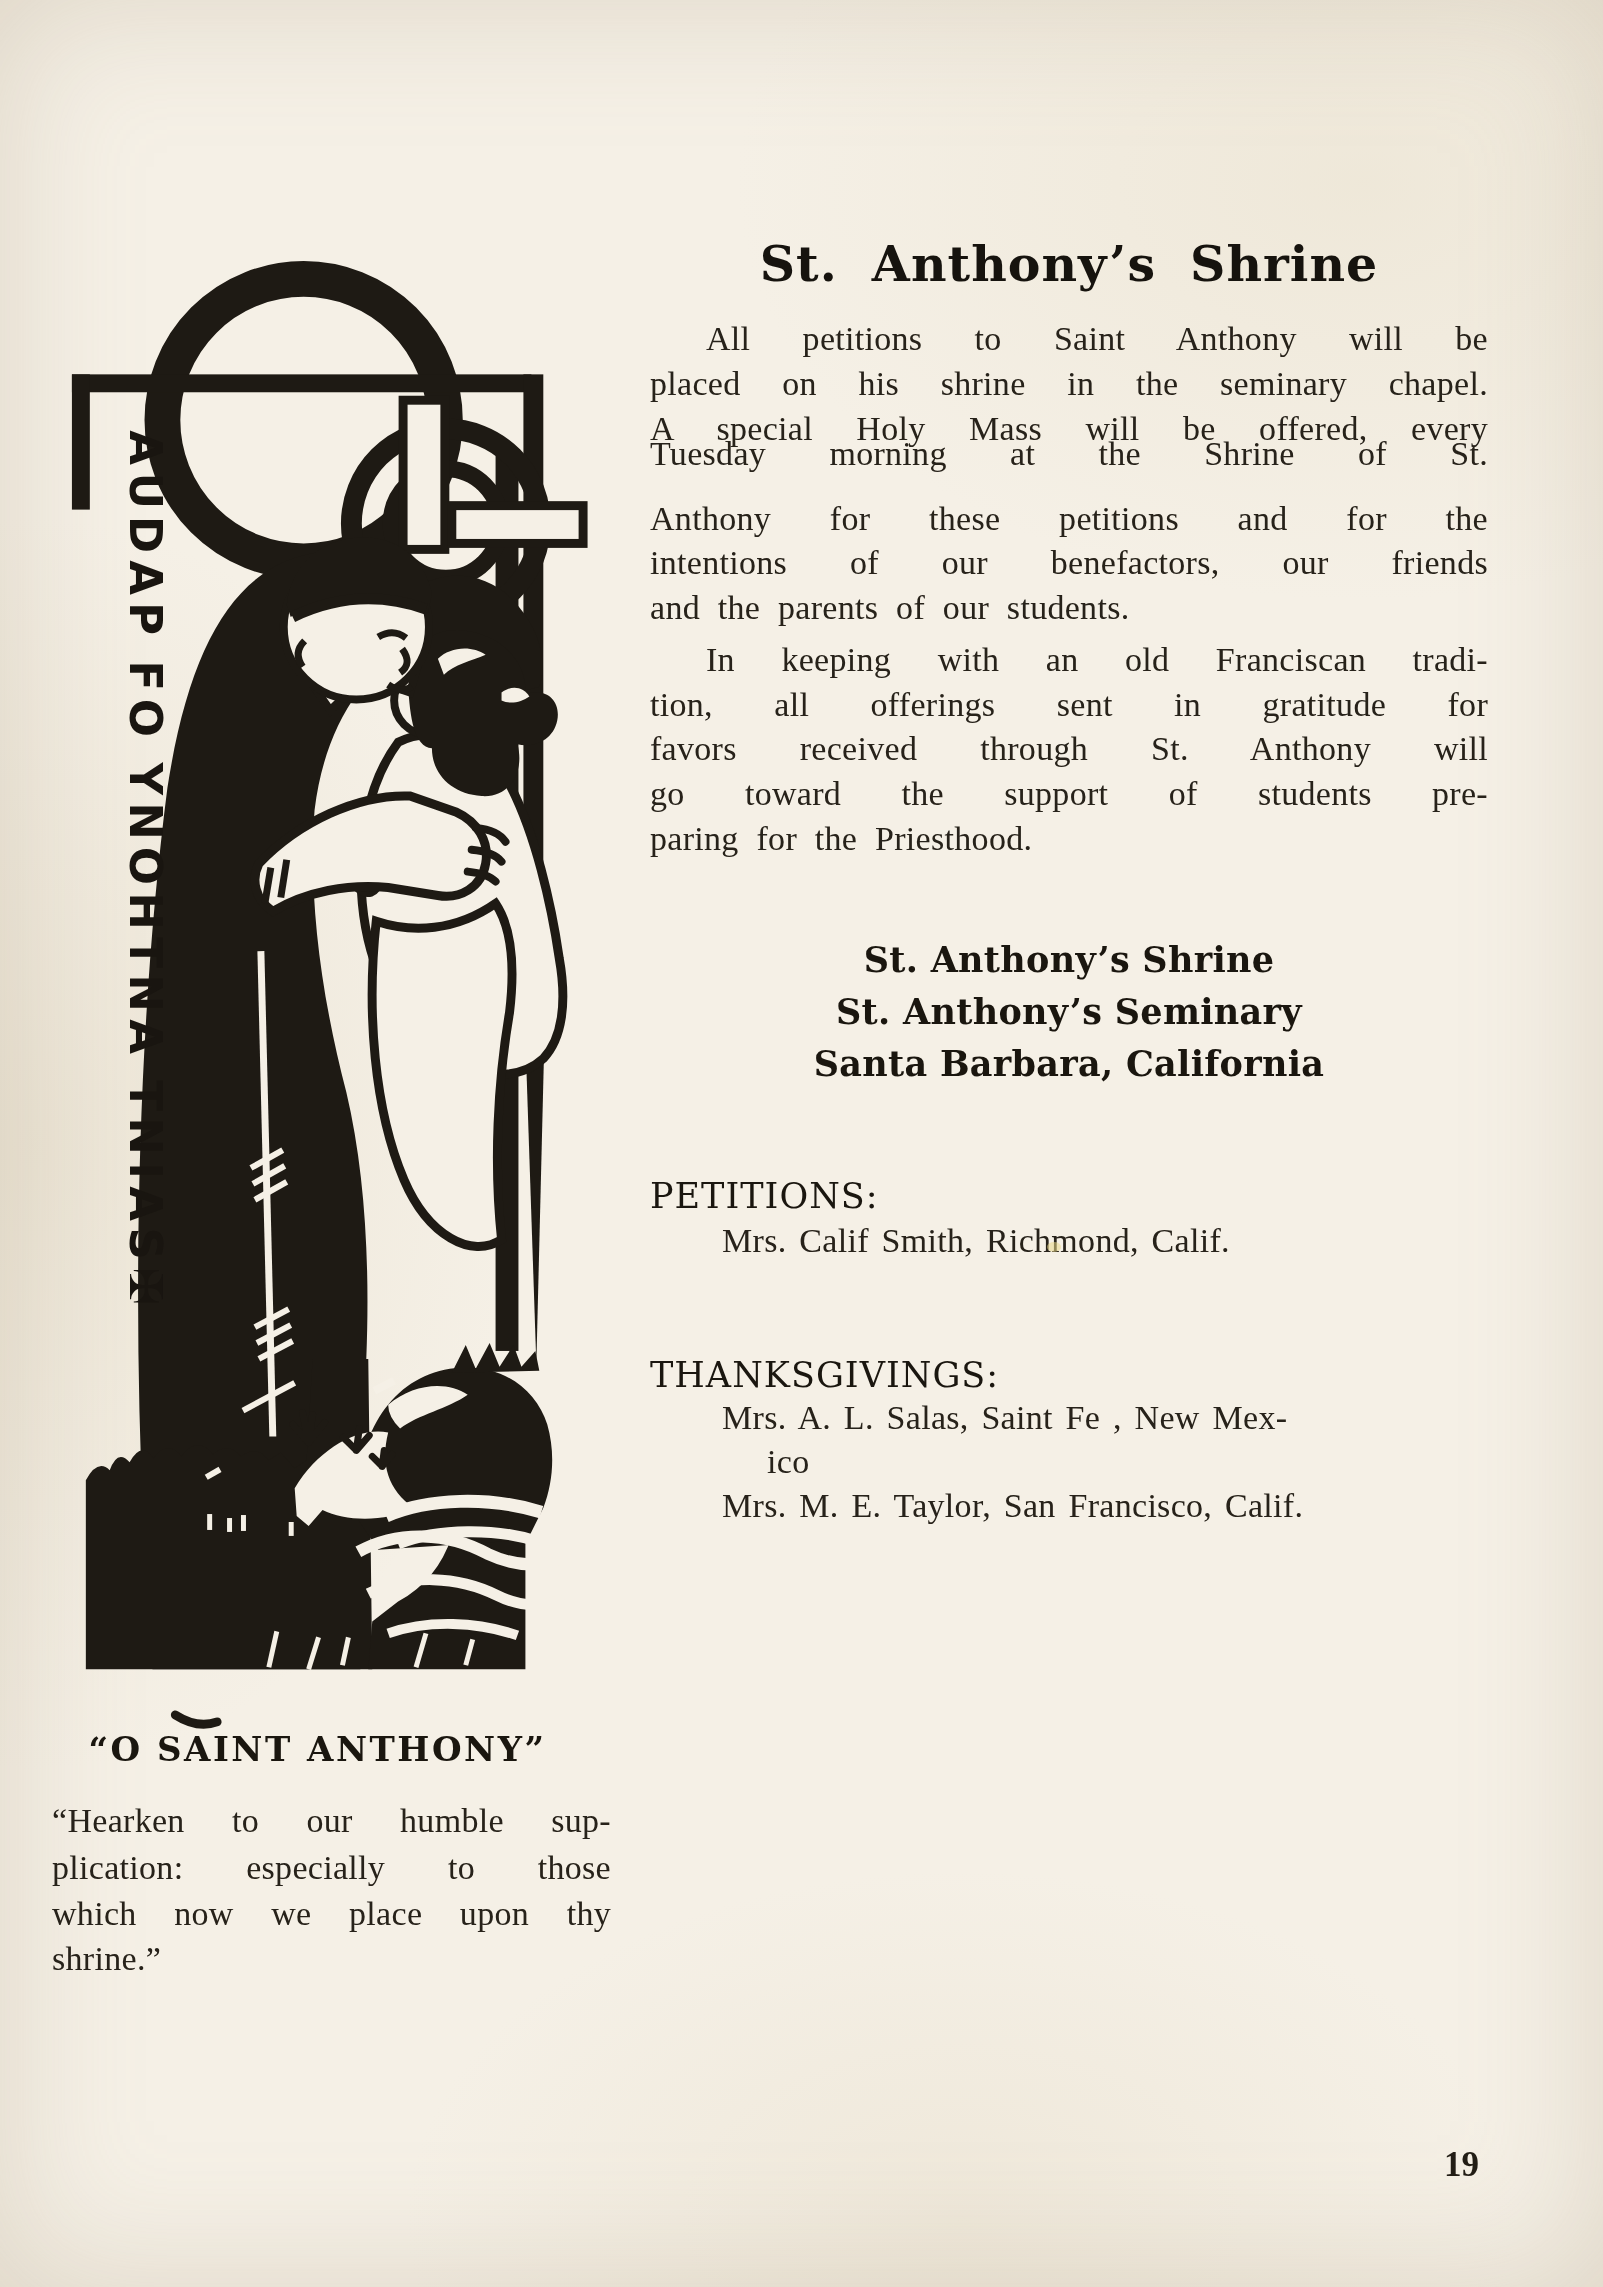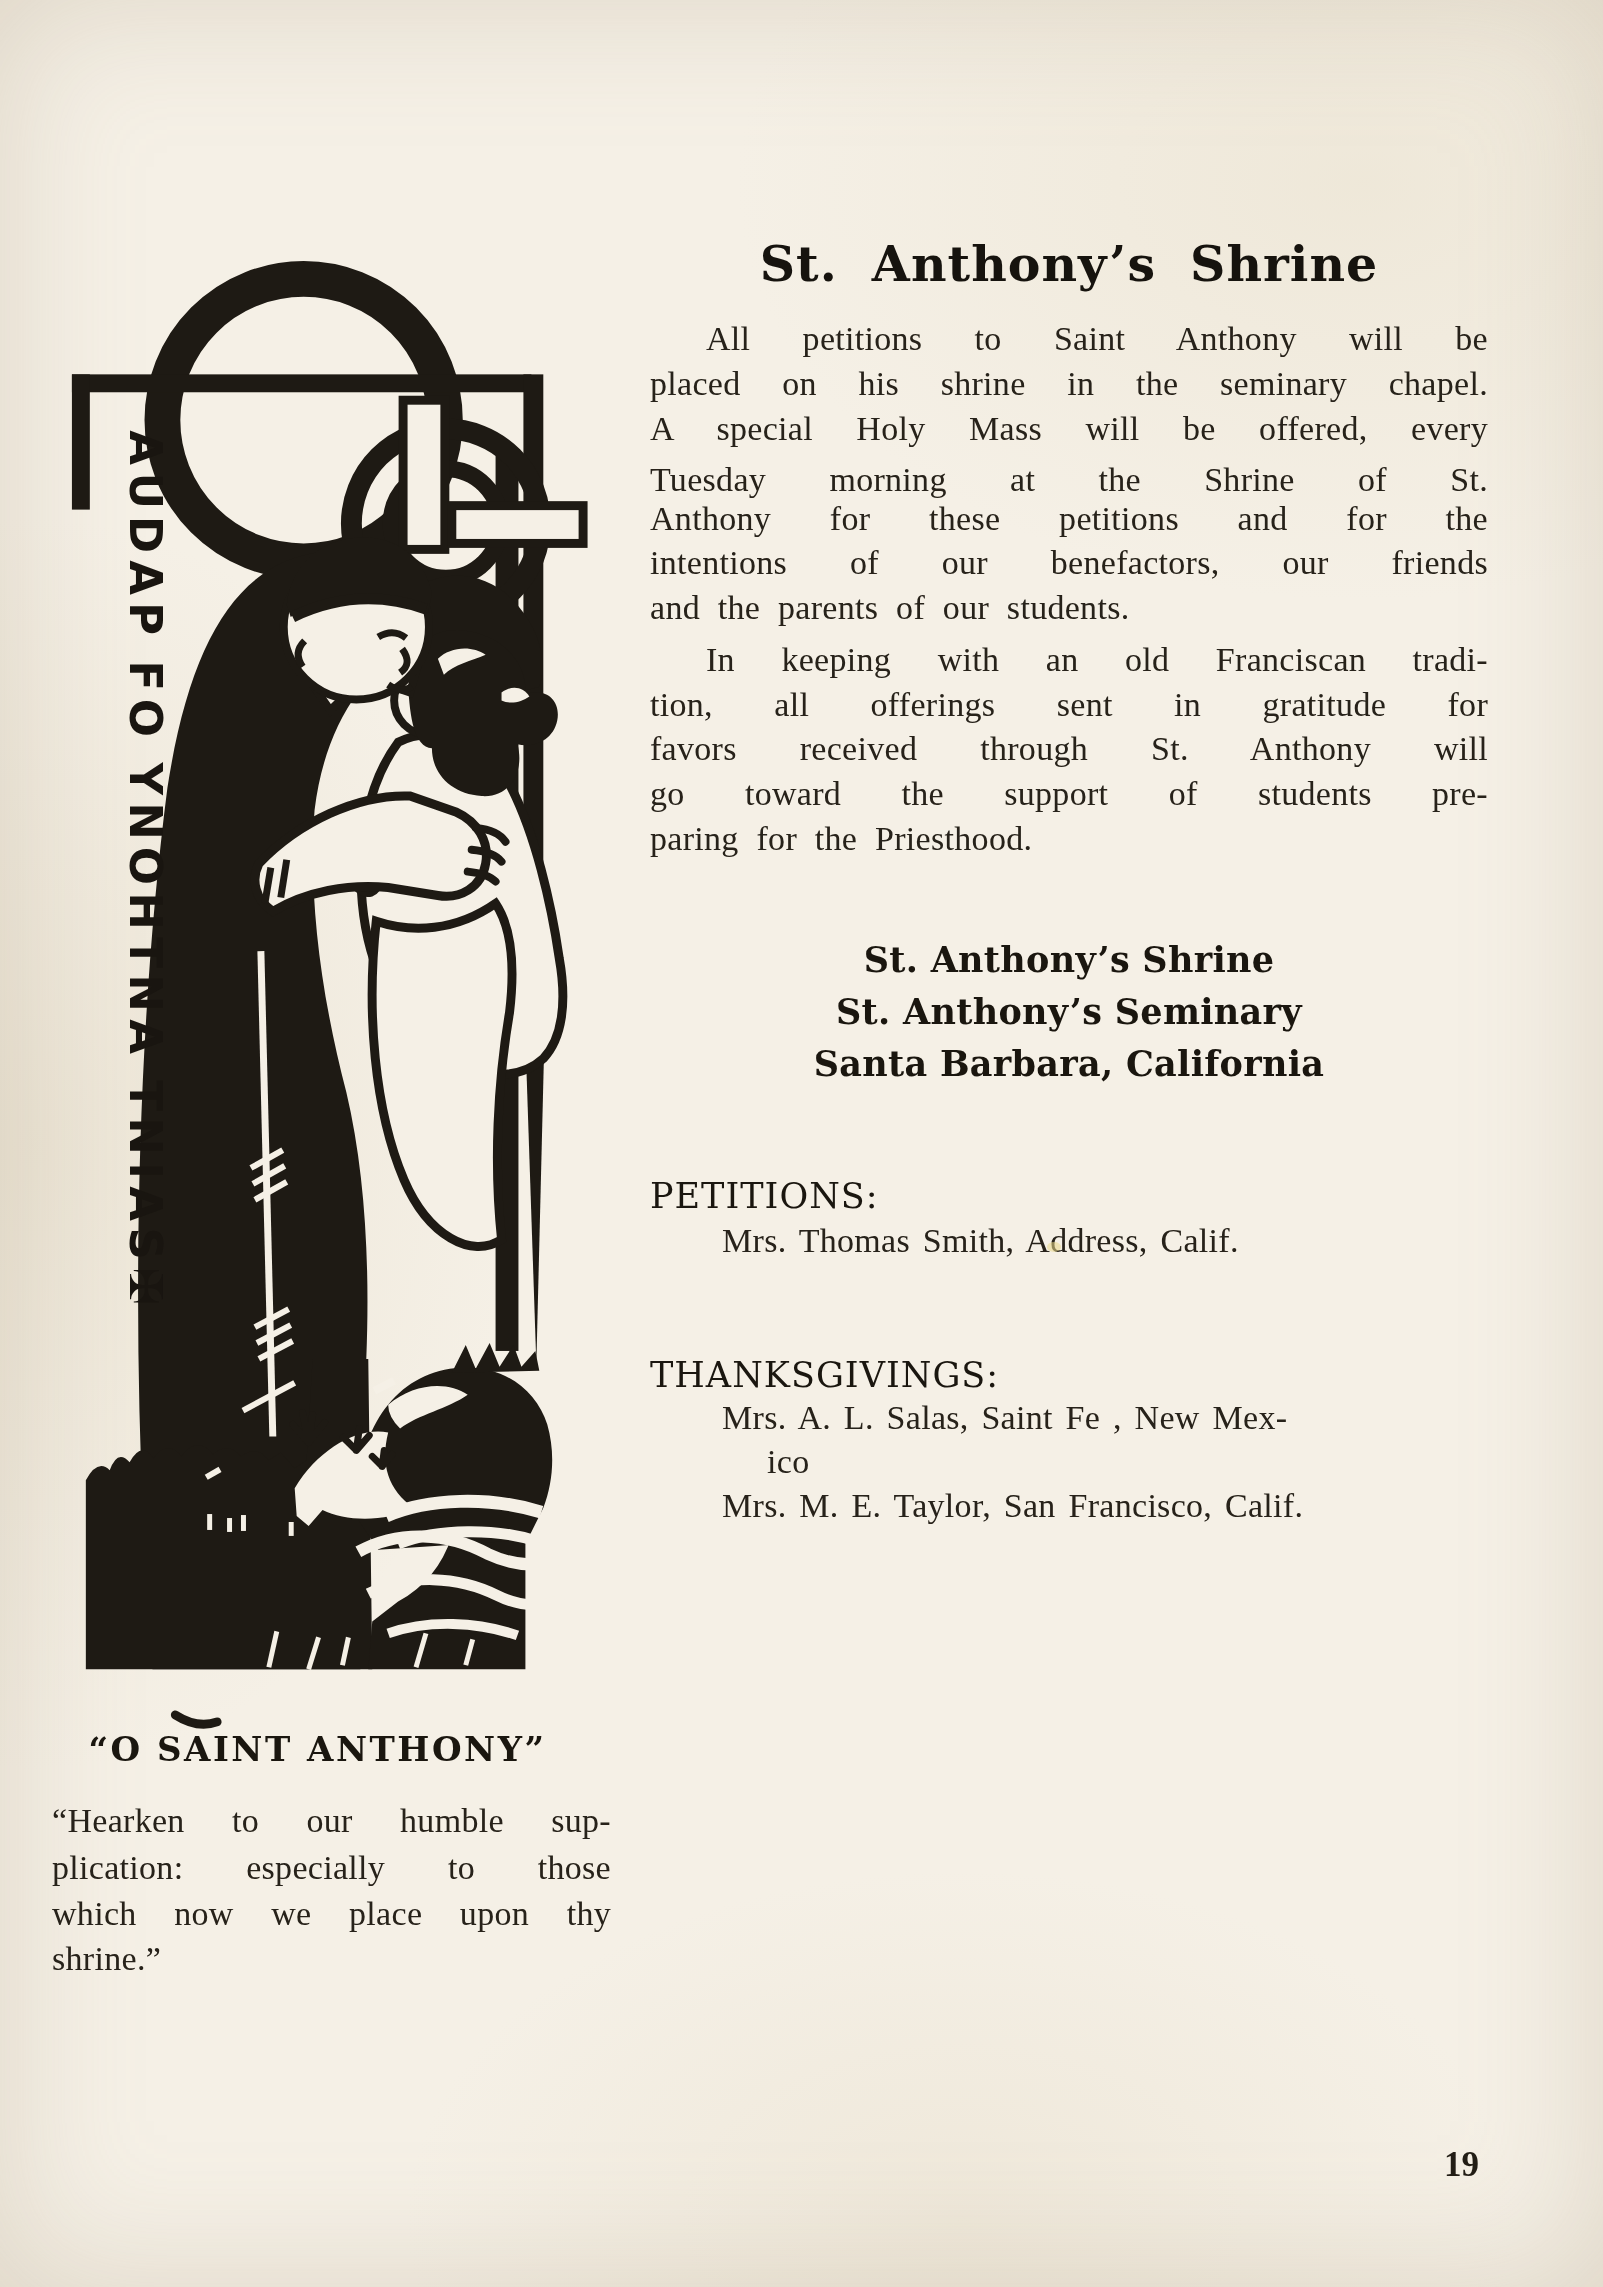--- a/index.html
+++ b/index.html
@@ -219,21 +219,21 @@
 
     <div class="vlabel"><span class="vch">✠</span><span class="vch">S</span><span class="vch">A</span><span class="vch">I</span><span class="vch">N</span><span class="vch">T</span><span class="vsp"></span><span class="vch">A</span><span class="vch">N</span><span class="vch">T</span><span class="vch">H</span><span class="vch">O</span><span class="vch">N</span><span class="vch">Y</span><span class="vsp"></span><span class="vch">O</span><span class="vch">F</span><span class="vsp"></span><span class="vch">P</span><span class="vch">A</span><span class="vch">D</span><span class="vch">U</span><span class="vch">A</span></div>
   </div>
 
   <div class="abs title">St. Anthony’s Shrine</div>
 
   <div>
     <div class="abs bodyline jline ind" style="top:316px">All petitions to Saint Anthony will be</div>
     <div class="abs bodyline jline" style="top:361px">placed on his shrine in the seminary chapel.</div>
     <div class="abs bodyline jline" style="top:406px">A special Holy Mass will be offered, every</div>
-    <div class="abs bodyline jline" style="top:457px">Tuesday morning at the Shrine of St.</div>
+    <div class="abs bodyline jline" style="top:431px">Tuesday morning at the Shrine of St.</div>
     <div class="abs bodyline jline" style="top:496px">Anthony for these petitions and for the</div>
     <div class="abs bodyline jline" style="top:540px">intentions of our benefactors, our friends</div>
     <div class="abs bodyline jlast" style="top:585px">and the parents of our students.</div>
   </div>
 
   <div>
     <div class="abs bodyline jline ind" style="top:637px">In keeping with an old Franciscan tradi-</div>
     <div class="abs bodyline jline" style="top:682px">tion, all offerings sent in gratitude for</div>
     <div class="abs bodyline jline" style="top:726px">favors received through St. Anthony will</div>
     <div class="abs bodyline jline" style="top:771px">go toward the support of students pre-</div>
@@ -242,21 +242,21 @@
 
 
   <div>
     <div class="abs addr" style="top:937px">St. Anthony’s Shrine</div>
     <div class="abs addr" style="top:989px">St. Anthony’s Seminary</div>
     <div class="abs addr" style="top:1041px">Santa Barbara, California</div>
   </div>
 
   <div>
     <div class="abs sect" style="top:1176px">PETITIONS:</div>
-    <div class="abs entry pl72" style="top:1222px">Mrs. Thomas Smith, Address, Calif.</div>
+    <div class="abs entry pl72" style="top:1222px">Mrs. Calif Smith, Richmond, Calif.</div>
   </div>
 
   <div>
     <div class="abs sect" style="top:1355px">THANKSGIVINGS:</div>
     <div class="abs entry pl72" style="top:1399px">Mrs. A. L. Salas, Saint Fe , New Mex-</div>
     <div class="abs entry pl118" style="top:1443px">ico</div>
     <div class="abs entry pl72" style="top:1487px">Mrs. M. E. Taylor, San Francisco, Calif.</div>
   </div>
 
   <div class="abs caption">“O SAINT ANTHONY”</div>

